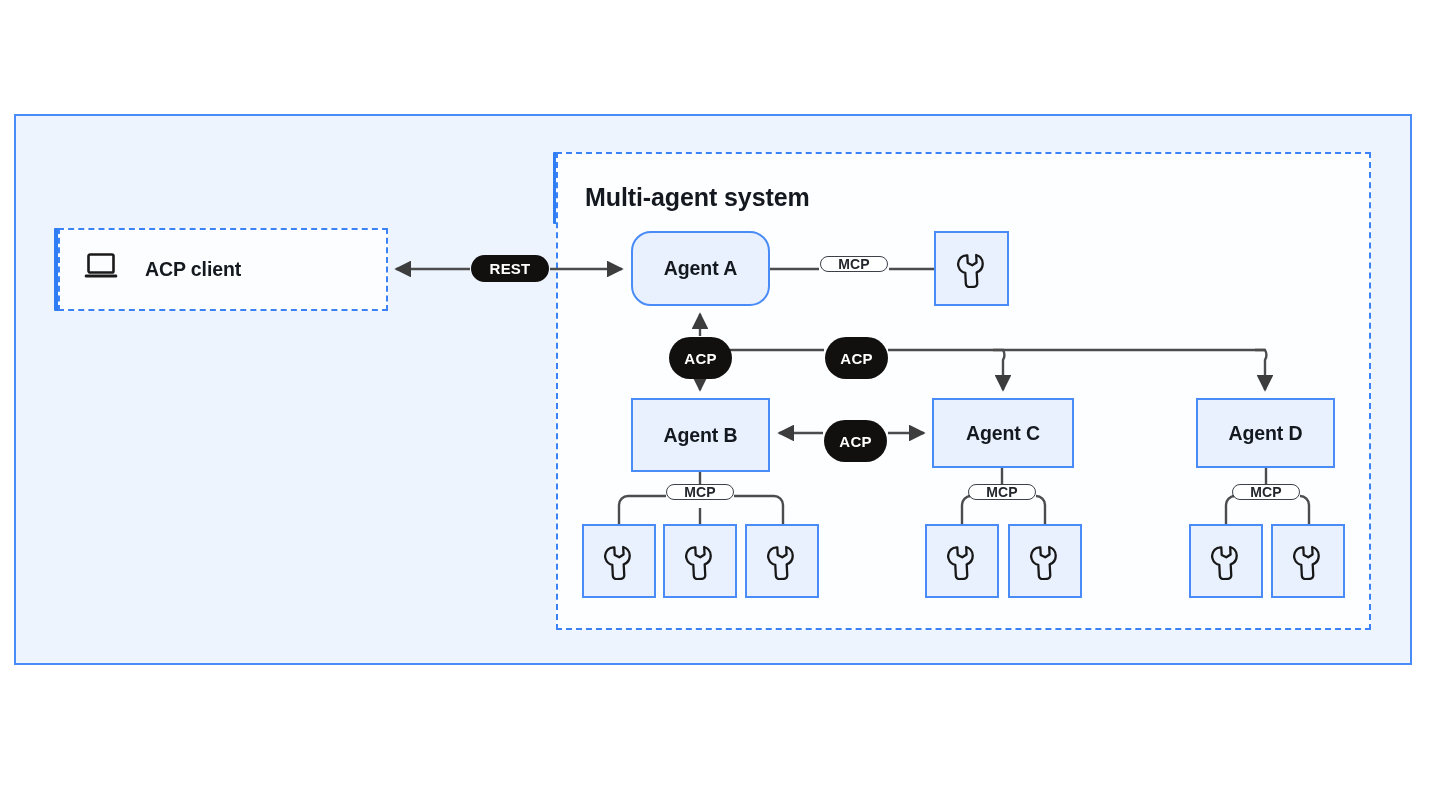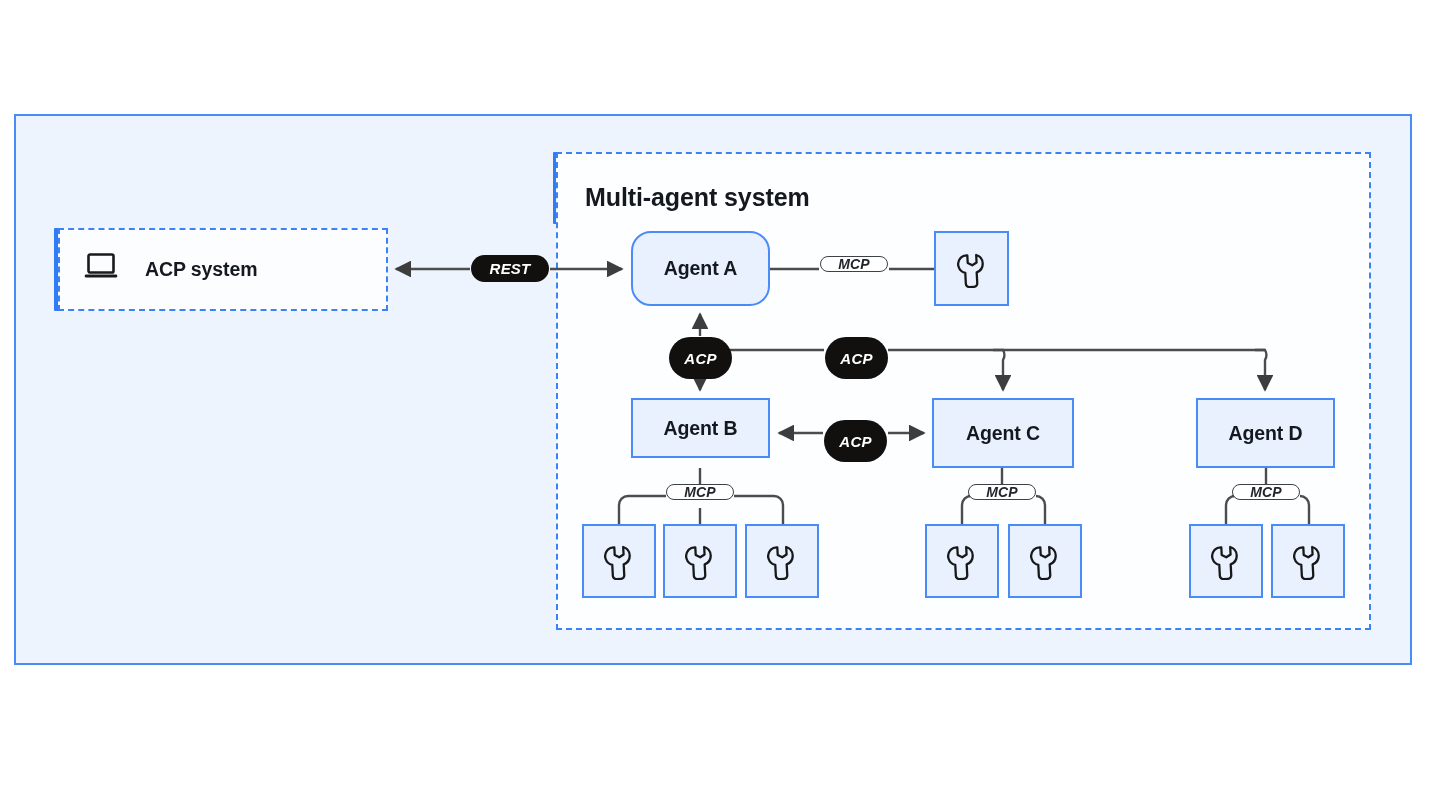--- a/index.html
+++ b/index.html
@@ -95,21 +95,21 @@
     align-items: center;
     justify-content: center;
   }
   .agent-label {
     font-size: 19.5px;
     font-weight: 700;
     color: #14181f;
     letter-spacing: -0.1px;
   }
   #agent-a { left: 631px; top: 231px;  width: 139px; height: 75px; border-radius: 20px; }
-  #agent-b { left: 631px; top: 398px;  width: 139px; height: 60px; }
+  #agent-b { left: 631px; top: 398px;  width: 139px; height: 74px; }
   #agent-c { left: 932px; top: 398px;  width: 142px; height: 70px; }
   #agent-d { left: 1196px; top: 398px; width: 139px; height: 70px; }
   
   .tool-box {
     position: absolute;
     box-sizing: border-box;
     background: #e8f1fd;
     border: 2px solid #4a8cf7;
     display: flex;
     align-items: center;
@@ -126,21 +126,20 @@
   }
   
   .badge {
     position: absolute;
     display: flex;
     align-items: center;
     justify-content: center;
     box-sizing: border-box;
     white-space: nowrap;
     font-weight: 600;
-    font-style: italic;
   }
   .badge-dark {
     background: #12100f;
     color: #ffffff;
     border-radius: 999px;
     font-size: 15px;
     letter-spacing: 0.2px;
     height: 42px;
   }
   .badge-light {
@@ -169,21 +168,21 @@
   <div class="outer-panel"></div>
 
   <div class="accent-bar" id="acp-client-accent"></div>
   <div class="dashed-group" id="acp-client-group"></div>
   <div class="laptop-icon">
     <svg viewBox="0 0 34 28" width="34" height="28" aria-hidden="true">
       <rect x="4.5" y="2.5" width="25" height="18" rx="1.6" ry="1.6" fill="none" stroke="#1a1a1a" stroke-width="2.6"></rect>
       <rect x="0.8" y="22.4" width="32.4" height="3.1" rx="1.2" ry="1.2" fill="#1a1a1a"></rect>
     </svg>
   </div>
-  <div class="group-title" id="acp-client-title">ACP system</div>
+  <div class="group-title" id="acp-client-title">ACP client</div>
 
   <div class="accent-bar" id="mas-accent"></div>
   <div class="dashed-group" id="mas-group"></div>
   <div class="group-title" id="mas-title">Multi-agent system</div>
 
   <svg id="wires" viewBox="0 0 1432 807">
     <defs>
       <marker id="arrow-r" viewBox="0 0 10 10" refX="9" refY="5" markerWidth="7" markerHeight="7" orient="auto-start-reverse">
         <path d="M 0 0 L 10 5 L 0 10 z" fill="#3d3d3d"></path>
       </marker>

